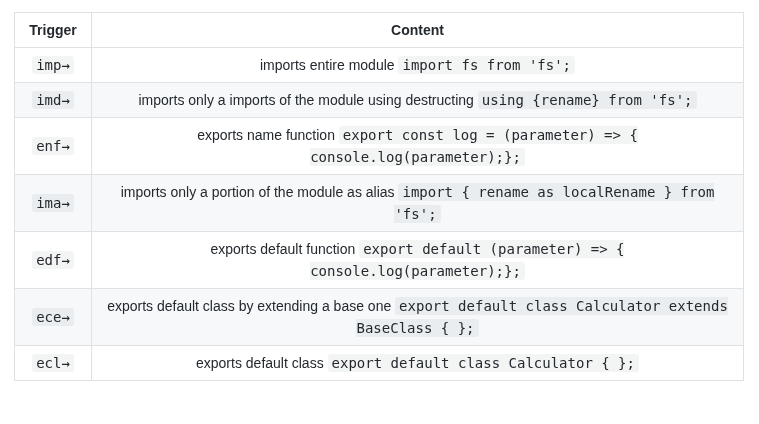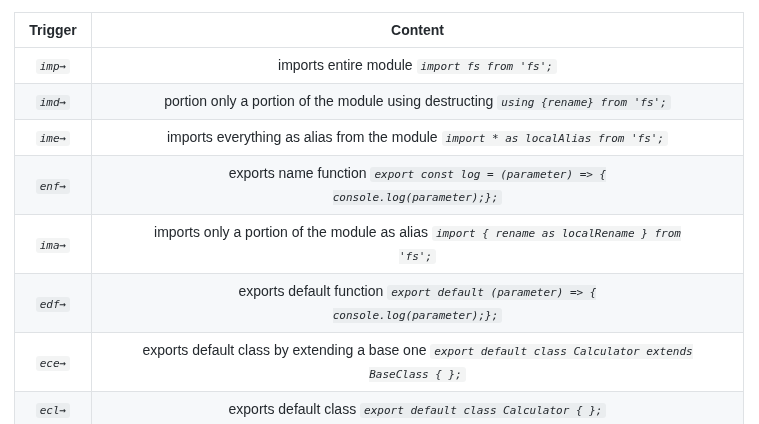--- a/index.html
+++ b/index.html
@@ -44,27 +44,26 @@
   tbody tr:nth-child(even) { background: #f6f8fa; }
   td.cell-trigger {
     text-align: center;
     padding: 6px 10px;
   }
   td.cell-content {
     text-align: center;
   }
   .code {
     font-family: "DejaVu Sans Mono", monospace;
-    font-size: 11px;
+    font-size: 14px;
     line-height: 20px;
     background: rgba(27, 31, 35, 0.05);
     border-radius: 3px;
     padding: 1px 4px;
     white-space: pre-wrap;
-    font-style: italic;
   }
   .trigger-code {
     white-space: nowrap;
   }
 </style>
 </head>
 <body>
 
 <div class="page">
   <table class="snippets">
@@ -78,25 +77,21 @@
         <th>Content</th>
       </tr>
     </thead>
     <tbody id="table-body">
         <tr>
           <td class="cell-trigger"><code class="code trigger-code">imp→</code></td>
           <td class="cell-content"><span>imports entire module </span><code class="code">import fs from 'fs';</code></td>
         </tr>
         <tr>
           <td class="cell-trigger"><code class="code trigger-code">imd→</code></td>
-          <td class="cell-content"><span>portion only a portion of the module using destructing </span><code class="code">using {rename} from 'fs';</code></td>
-        </tr>
-        <tr>
-          <td class="cell-trigger"><code class="code trigger-code">ime→</code></td>
-          <td class="cell-content"><span>imports everything as alias from the module </span><code class="code">import * as localAlias from 'fs';</code></td>
+          <td class="cell-content"><span>imports only a imports of the module using destructing </span><code class="code">using {rename} from 'fs';</code></td>
         </tr>
         <tr>
           <td class="cell-trigger"><code class="code trigger-code">enf→</code></td>
           <td class="cell-content"><span>exports name function </span><code class="code">export const log = (parameter) =&gt; {
 console.log(parameter);};</code></td>
         </tr>
         <tr>
           <td class="cell-trigger"><code class="code trigger-code">ima→</code></td>
           <td class="cell-content"><span>imports only a portion of the module as alias </span><code class="code">import { rename as localRename } from
 'fs';</code></td>

